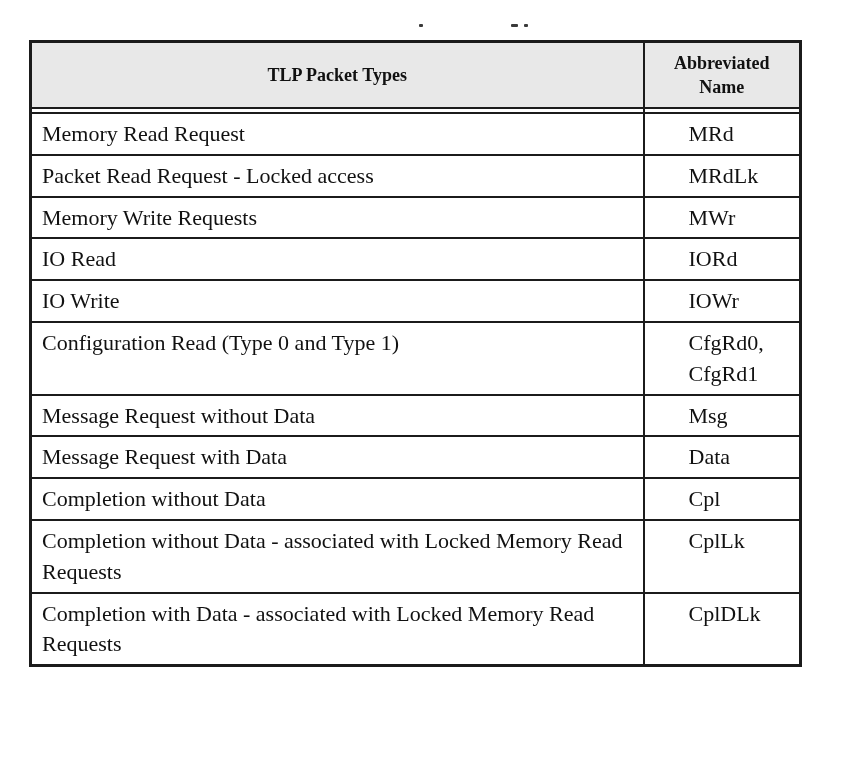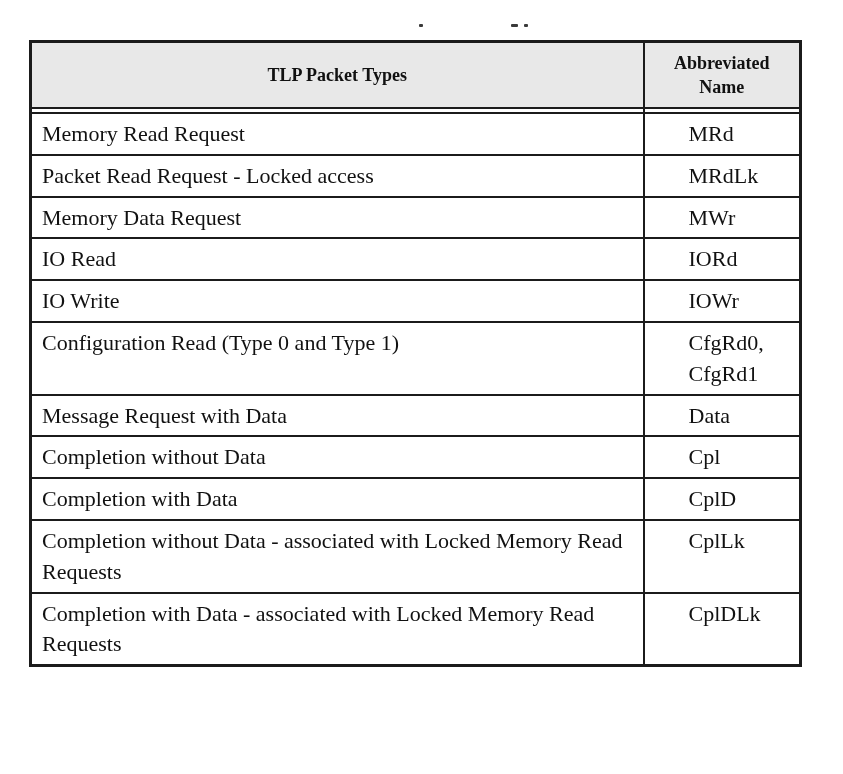--- a/index.html
+++ b/index.html
@@ -86,47 +86,47 @@
   <tbody>
     <tr class="r1">
       <td class="type">Memory Read Request</td>
       <td class="abbr">MRd</td>
     </tr>
     <tr class="r1">
       <td class="type">Packet Read Request - Locked access</td>
       <td class="abbr">MRdLk</td>
     </tr>
     <tr class="r1">
-      <td class="type">Memory Data Request</td>
+      <td class="type">Memory Write Requests</td>
       <td class="abbr">MWr</td>
     </tr>
     <tr class="r1">
       <td class="type">IO Read</td>
       <td class="abbr">IORd</td>
     </tr>
     <tr class="r1">
       <td class="type">IO Write</td>
       <td class="abbr">IOWr</td>
     </tr>
     <tr class="r2">
       <td class="type">Configuration Read (Type 0 and Type 1)</td>
       <td class="abbr">CfgRd0,
 CfgRd1</td>
     </tr>
     <tr class="r1">
+      <td class="type">Message Request without Data</td>
+      <td class="abbr">Msg</td>
+    </tr>
+    <tr class="r1">
       <td class="type">Message Request with Data</td>
       <td class="abbr">Data</td>
     </tr>
     <tr class="r1">
       <td class="type">Completion without Data</td>
       <td class="abbr">Cpl</td>
-    </tr>
-    <tr class="r1">
-      <td class="type">Completion with Data</td>
-      <td class="abbr">CplD</td>
     </tr>
     <tr class="r2">
       <td class="type">Completion without Data - associated with Locked Memory Read Requests</td>
       <td class="abbr">CplLk</td>
     </tr>
     <tr class="r2">
       <td class="type">Completion with Data - associated with Locked Memory Read Requests</td>
       <td class="abbr">CplDLk</td>
     </tr>
   </tbody>

